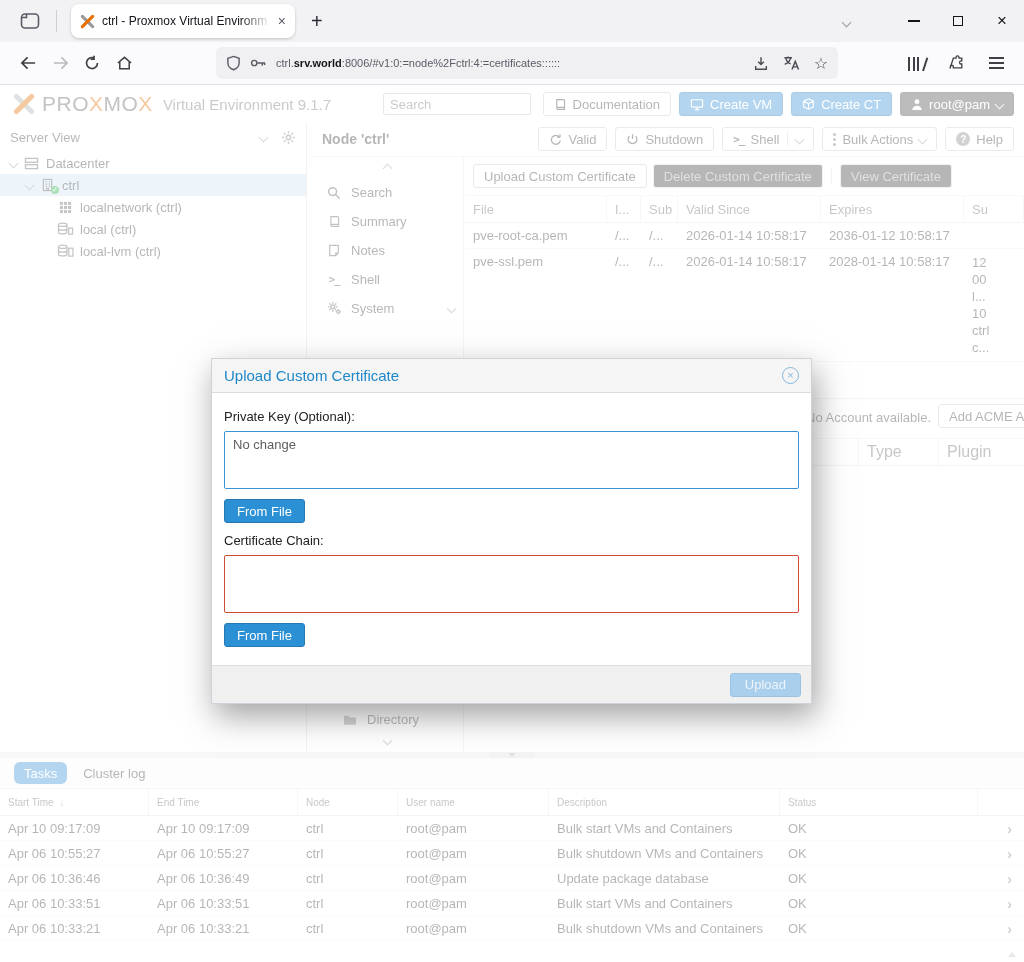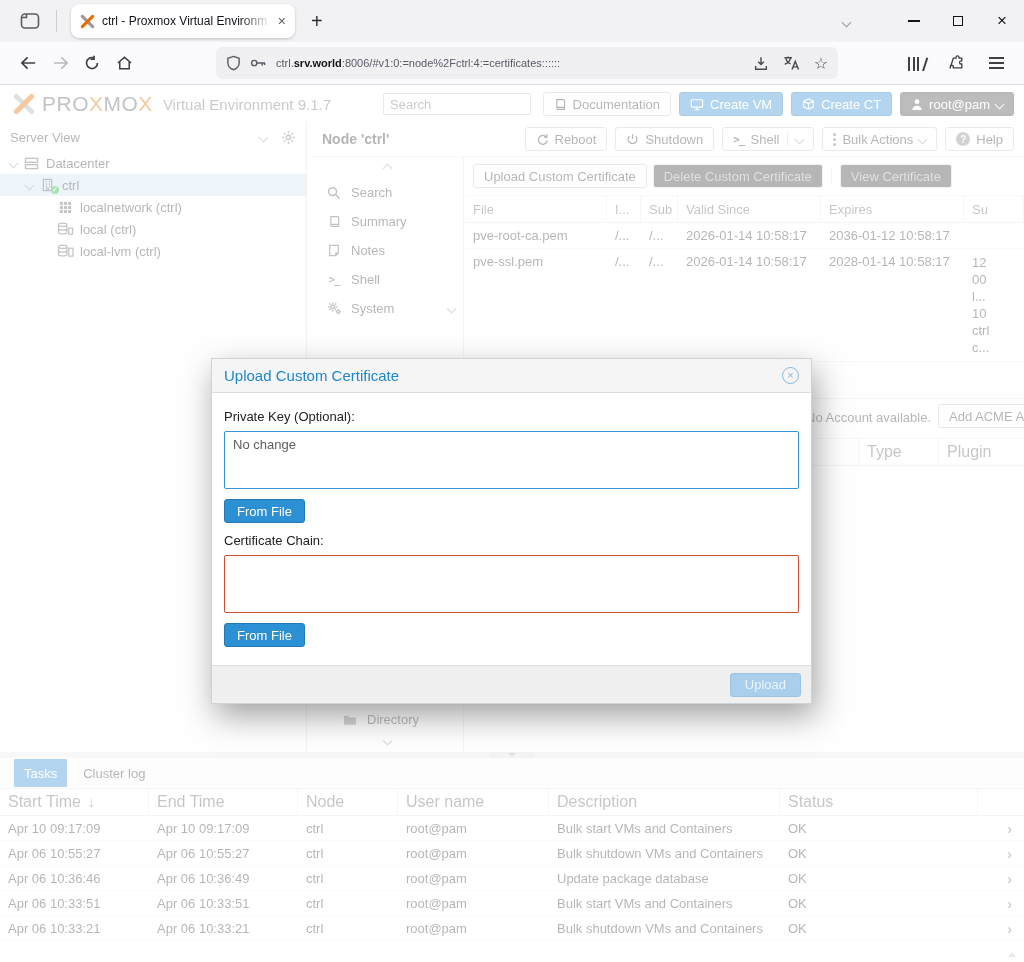--- a/index.html
+++ b/index.html
@@ -107,23 +107,23 @@
   .ac1{width:393px;flex:0 0 auto;height:100%}
   .ac2{width:80px;flex:0 0 auto;border-left:1px solid #ebebeb}
   .ac3{flex:1;border-left:1px solid #ebebeb}
 
   .hsplitter{top:666px;height:6px;left:0;right:0;background:#ececec}
   .handle{width:46px;height:6px;margin:0 auto;background:#e2e2e2;display:flex;justify-content:center;align-items:center}
   .handle i{width:0;height:0;border-left:4px solid transparent;border-right:4px solid transparent;border-top:4px solid #b5b5b5}
 
   .tasks{top:672px;left:0;right:0;bottom:0;background:#fff}
   .tabbar{height:30px;display:flex;align-items:center;gap:6px;padding:0 14px;background:#fafafa}
-  .ttab{height:28px;padding:0 10px;display:flex;align-items:center;font-size:13px;border-radius:1px;color:#3d3d3d}
+  .ttab{height:22px;padding:0 10px;display:flex;align-items:center;font-size:13px;border-radius:6px;color:#3d3d3d}
   .ttab.active{background:#3892d4;color:#fff}
-  .thead{display:flex;height:28px;align-items:flex-end;border-top:1px solid #e6e6e6;border-bottom:1px solid #e2e2e2;color:#6b6b6b;font-size:16px}
+  .thead{display:flex;height:28px;align-items:flex-end;border-top:1px solid #e6e6e6;border-bottom:1px solid #e2e2e2;color:#6b6b6b;font-size:10px}
   .thead .tc{border-right:1px solid #ebebeb;height:100%;display:flex;align-items:center}
   .tc{padding:0 8px;overflow:hidden;white-space:nowrap}
   .t1{width:149px;flex:0 0 auto}.t2{width:149px;flex:0 0 auto}.t3{width:100px;flex:0 0 auto}
   .t4{width:151px;flex:0 0 auto}.t5{width:231px;flex:0 0 auto}.t6{width:198px;flex:0 0 auto}
   .trowi{height:25px;display:flex;align-items:center;border-bottom:1px solid #f1f1f1;font-size:13px;color:#3d3d3d}
   .rowchev{margin-left:auto;padding-right:12px;color:#8a8a8a;font-size:15px;font-weight:bold}
   .sorticon{margin-left:6px;color:#8a8a8a}
   .tscroll{position:absolute;right:8px;bottom:5px;width:0;height:0;border-left:4px solid transparent;border-right:4px solid transparent;border-bottom:5px solid #c6c6c6}
 
   .mask{inset:0;background:rgba(255,255,255,.62);z-index:40}
@@ -376,21 +376,21 @@
     <div class="nodeheader">
       <span class="nodetitle">Node 'ctrl'</span>
       <span class="nodebtns">
         <button class="xbtn plain">
           <span class="bico">
               <svg width="13" height="13" viewBox="0 0 16 16" fill="none" stroke="currentColor" stroke-width="1.5">
                 <path d="M12.8 5A5.5 5.5 0 1 0 13.9 9"></path>
                 <path d="M13.5 1.5v3.6H9.9"></path>
               </svg>
             </span>
-          <span>Reboot</span>
+          <span>Valid</span>
         </button>
         <button class="xbtn plain">
           <span class="bico">
               <svg width="13" height="13" viewBox="0 0 16 16" fill="none" stroke="currentColor" stroke-width="1.5">
                 <path d="M8 1.5v6M4.2 3.8a5.4 5.4 0 1 0 7.6 0"></path>
               </svg>
             </span>
           <span>Shutdown</span>
         </button>
         <button class="xbtn plain">

